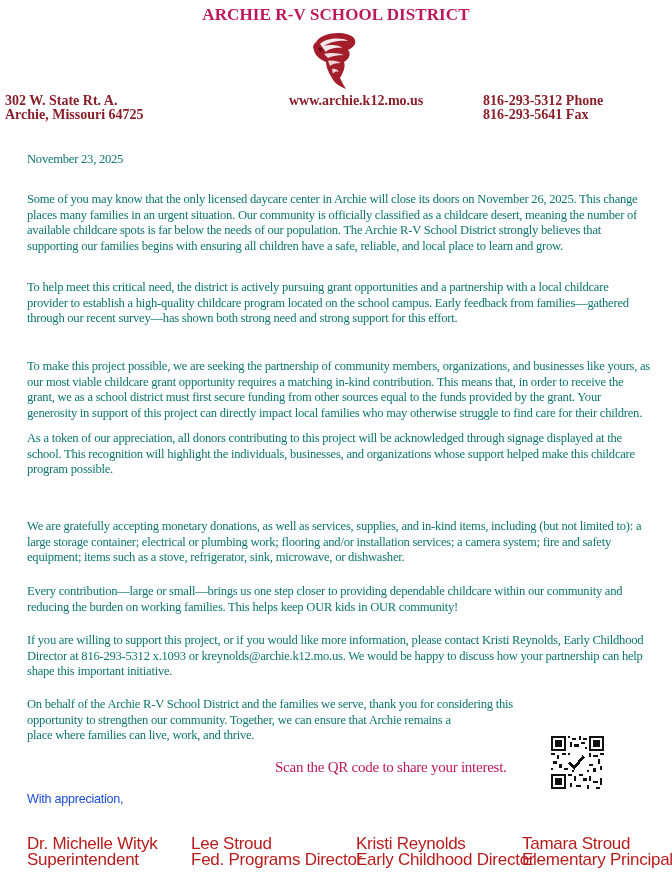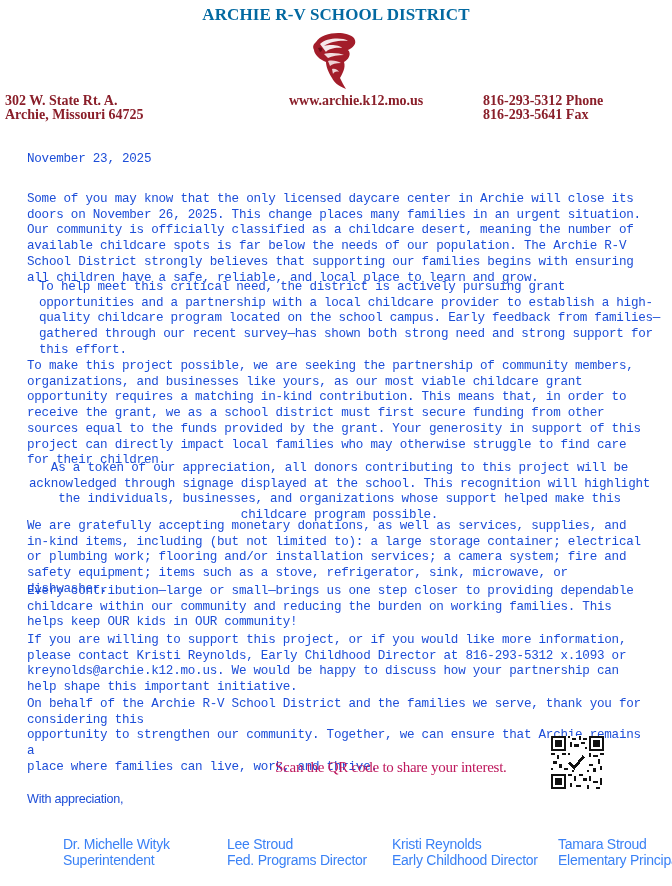--- a/index.html
+++ b/index.html
@@ -2,60 +2,60 @@
 <html><head>
   <meta charset="utf-8">
   <style>
     html, body { margin: 0; padding: 0; background: #ffffff; }
     body { width: 672px; height: 886px; position: relative; overflow: hidden; }
     .page { position: relative; width: 672px; height: 886px; }
 
     .lh-title {
       position: absolute; left: 0; top: 5px; width: 672px; text-align: center;
       font-family: "Liberation Serif", serif; font-weight: bold; font-size: 17px;
-      color: #0369a1; letter-spacing: 0.1px;
+      color: #be185d; letter-spacing: 0.1px;
     }
     .lh-logo { position: absolute; left: 302px; top: 28px; width: 62px; height: 62px; }
     .lh-info {
       position: absolute; font-family: "Liberation Serif", serif; font-weight: bold;
       font-size: 14px; line-height: 14px; color: #8a1f2a;
     }
     .lh-left { left: 5px; top: 94px; }
     .lh-center { left: 289px; top: 94px; }
     .lh-right { left: 483px; top: 94px; }
 
     .body-text {
       position: absolute; left: 27px; width: 625px;
-      font-family: Liberation Mono, monospace; font-size: 12.6px; line-height: 15.7px;
-      color: #1d4ed8; letter-spacing: -0.25px;
+      font-family: Liberation Serif, serif; font-size: 12.6px; line-height: 15.7px;
+      color: #0f766e; letter-spacing: -0.25px;
     }
     .body-text p { margin: 0; }
     .date-block { top: 152px; }
     .p1 { top: 192px; }
-    .p2 { top: 280px; margin-left: 12px; }
+    .p2 { top: 280px; }
     .p3 { top: 359px; }
-    .p4 { top: 461px; text-align: center; }
+    .p4 { top: 431px; }
     .p5 { top: 519px; }
     .p6 { top: 584px; }
     .p7 { top: 633px; }
     .p8 { top: 697px; }
 
     .qr-caption {
       position: absolute; left: 275px; top: 759px;
       font-family: Liberation Serif, serif; font-size: 15px; color: #be185d; letter-spacing: -0.25px;
     }
     .qr { position: absolute; left: 551px; top: 736px; width: 53px; height: 53px; }
 
     .closing {
       position: absolute; left: 27px; top: 792px;
       font-family: "Liberation Sans", sans-serif; font-size: 12.6px; color: #1d4ed8; letter-spacing: -0.25px;
     }
     .sig {
       position: absolute; top: 836px;
-      font-family: "Liberation Sans", sans-serif; font-size: 14px; line-height: 16px; color: #3b82f6; letter-spacing: -0.25px; margin-left: 36px;
+      font-family: "Liberation Sans", sans-serif; font-size: 17px; line-height: 16px; color: #b91c1c; letter-spacing: -0.25px;
     }
     .sig div { white-space: nowrap; }
     .sig1 { left: 27px; }
     .sig2 { left: 191px; }
     .sig3 { left: 356px; }
     .sig4 { left: 522px; }
   </style>
 </head>
 <body>
 

